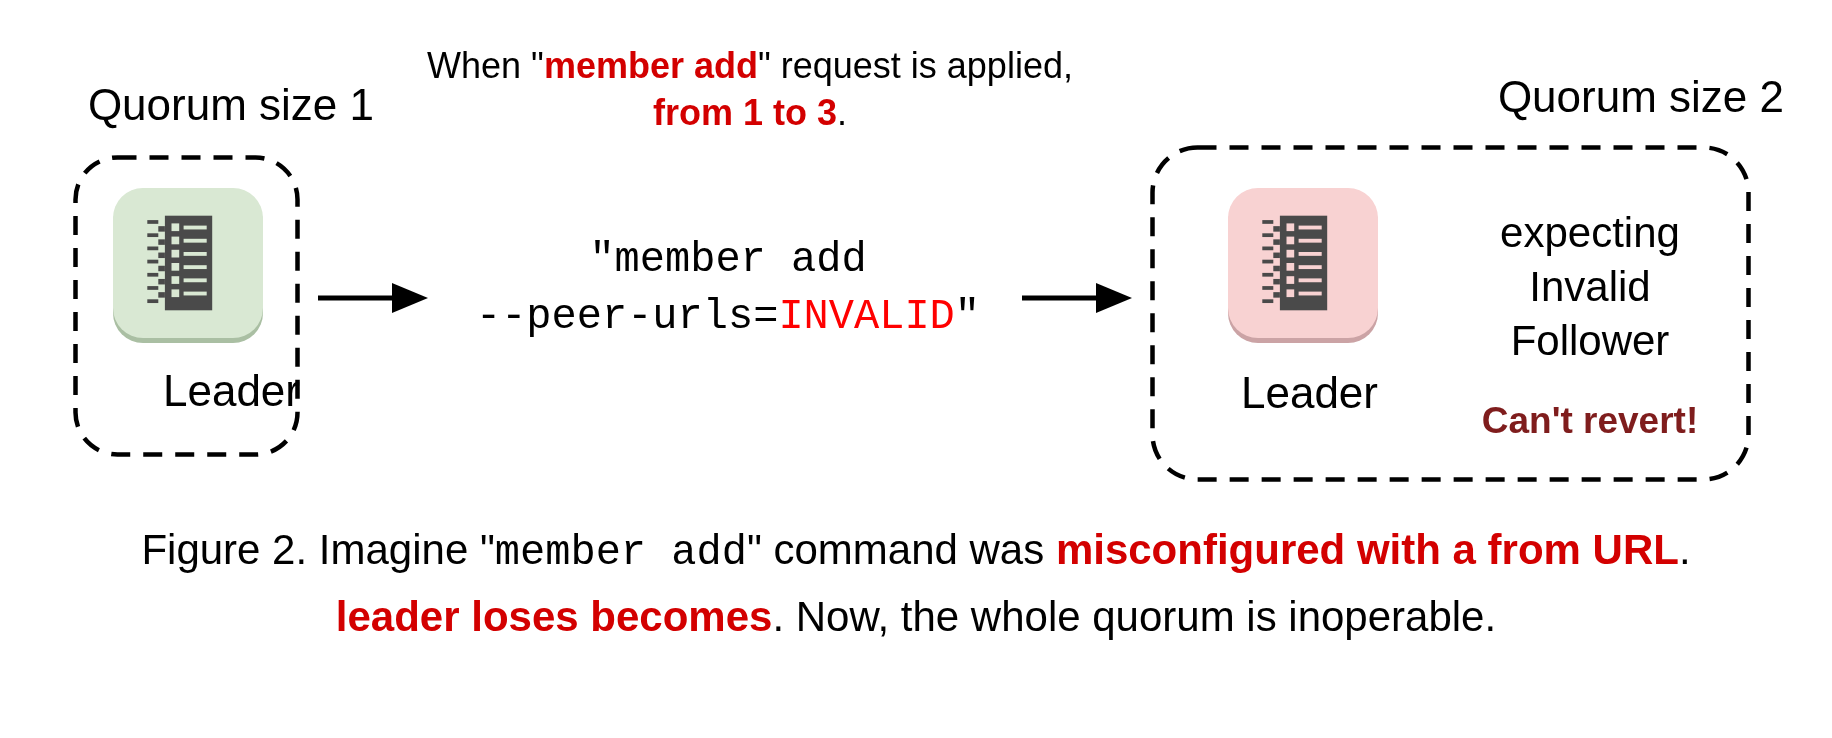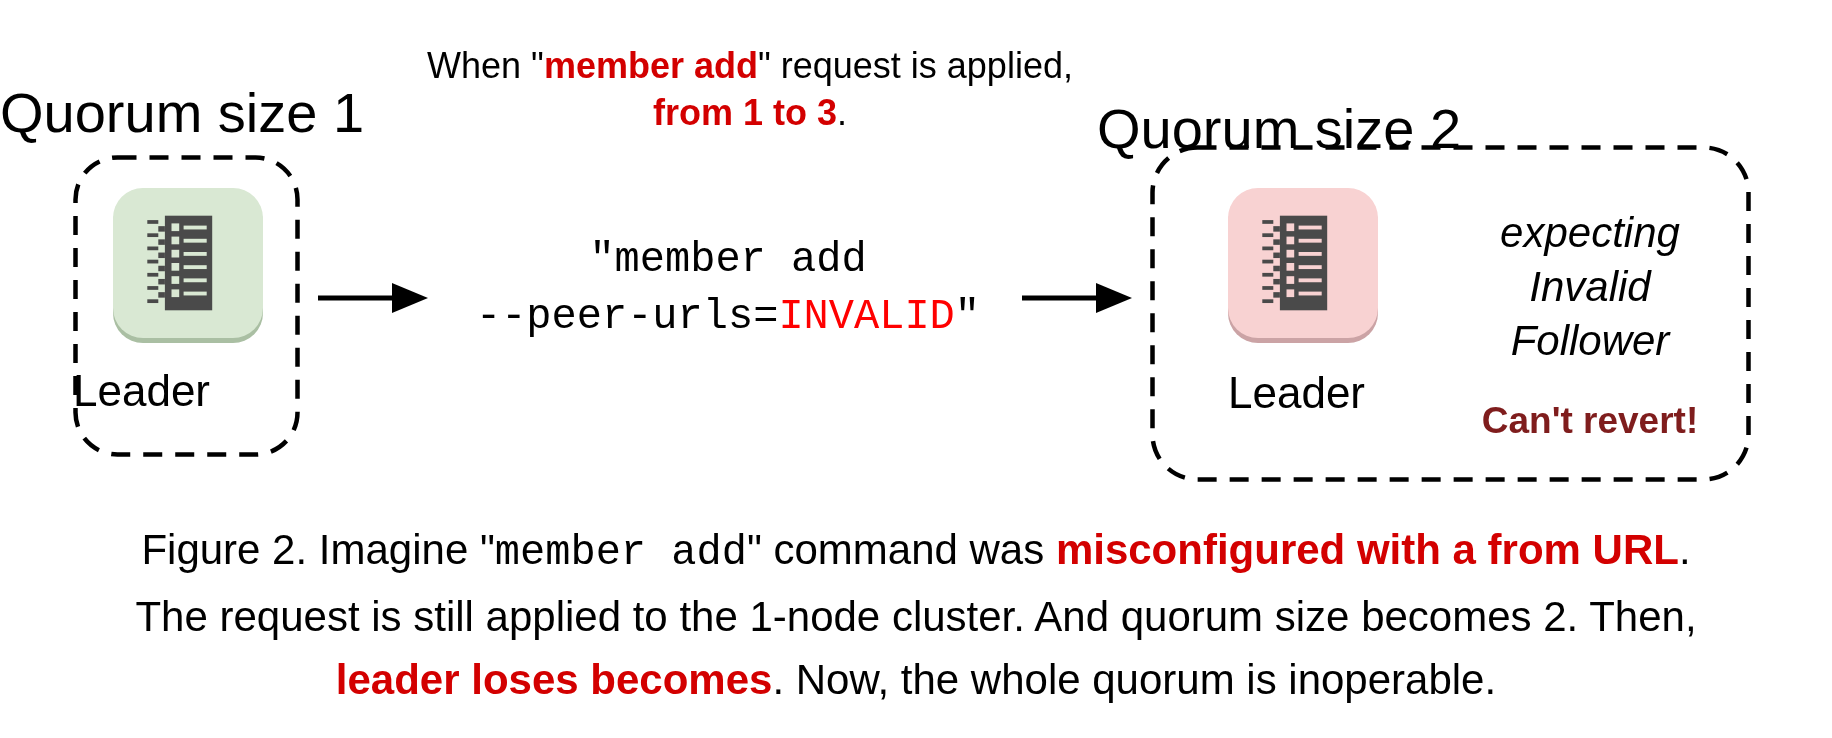--- a/index.html
+++ b/index.html
@@ -8,22 +8,22 @@
     width: 1832px;
     height: 738px;
     background: #ffffff;
     font-family: "Liberation Sans", sans-serif;
     color: #000000;
     overflow: hidden;
   }
   .abs { position: absolute; }
 
   
-  .group-title { font-size: 56px; text-align: left; }
-  .node-label  { font-size: 44px; text-align: left; }
+  .group-title { font-size: 44px; text-align: right; }
+  .node-label  { font-size: 44px; text-align: right; }
 
   
   .dash-rect { display: block; }
 
   
   .node-card {
     width: 150px; height: 150px; border-radius: 30px;
     display: flex; align-items: center; justify-content: center;
   }
   .node-card.green { background: #d9e8d3; box-shadow: 0 5px 0 #aabfa3; }
@@ -43,21 +43,21 @@
   .command {
     width: 600px; text-align: center;
     font-family: "Liberation Mono", monospace;
     font-size: 42px; line-height: 57px;
   }
   .bright-red { color: #ff0000; }
 
   
   .expecting {
     width: 320px; text-align: center;
-    font-style: italic; font-size: 42px; line-height: 54px;
+    font-size: 42px; line-height: 54px;
   }
   .warning {
     width: 320px; text-align: center;
     color: #7f1d1d; font-weight: bold; font-size: 37px;
   }
 
   
   .caption {
     left: 0; top: 518px; width: 1832px;
     text-align: center; font-size: 42px; line-height: 63px;
@@ -126,21 +126,21 @@
   <div class="abs command" style="left:428px; top:232px;">
     <div><span>"member add</span></div>
     <div><span>--peer-urls=</span><span class="bright-red">INVALID</span><span>"</span></div>
   </div>
 
   <svg class="abs" style="left:1022px; top:281px;" width="110" height="34">
     <line x1="0" y1="17" x2="78" y2="17" stroke="#000000" stroke-width="5"></line>
     <polygon points="74,2 110,17 74,32" fill="#000000"></polygon>
   </svg>
 
-  <div class="abs group-title" style="left:1097px; top:72px; width:600px;margin-top:24px;">Quorum size 2</div>
+  <div class="abs group-title" style="left:1184px; top:72px; width:600px;">Quorum size 2</div>
 
   <svg class="abs dash-rect" style="left:1150px; top:145px;" width="601" height="337">
     <rect x="2.5" y="2.5" width="596" height="332" rx="45" fill="none" stroke="#000000" stroke-width="4.5" stroke-dasharray="19 13"></rect>
   </svg>
 
   <div class="abs node-card pink" style="left:1228px; top:188px;">
     <svg width="110" height="110" viewBox="0 0 100 100">
       <g class="glyph-dark">
         <rect x="13" y="11" width="10" height="3.4"></rect>
         <rect x="13" y="23" width="10" height="3.4"></rect>
@@ -179,17 +179,16 @@
   <div class="abs expecting" style="left:1430px; top:206px;">
     <div>expecting</div>
     <div>Invalid</div>
     <div>Follower</div>
   </div>
 
   <div class="abs warning" style="left:1430px; top:400px;">Can't revert!</div>
 
   <div class="abs caption">
     <div><span class="italic">Figure 2.</span><span> Imagine "</span><span class="mono">member add</span><span>" command was </span><span class="red-bold">misconfigured with a from URL</span><span>.</span></div>
-    <div><span>The request is still applied to the 1-node cluster. And quorum size becomes 2. Then,</span></div>
     <div><span class="red-bold">leader loses becomes</span><span>. Now, the whole quorum is inoperable.</span></div>
   </div>
 
 </div>
 
 </body></html>

